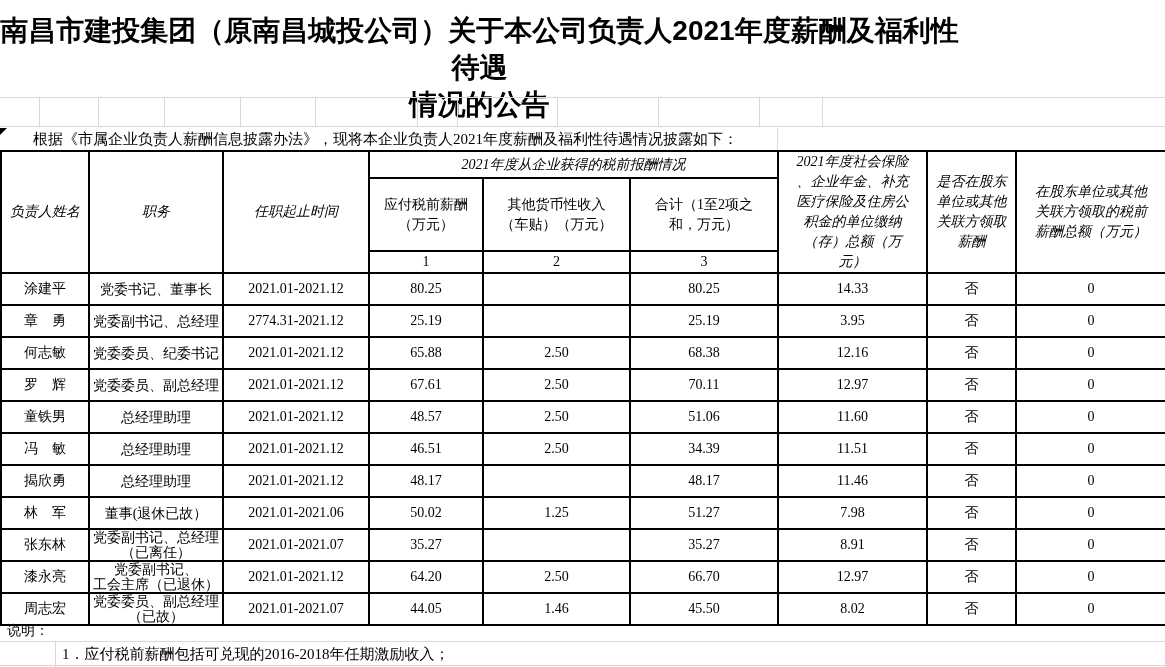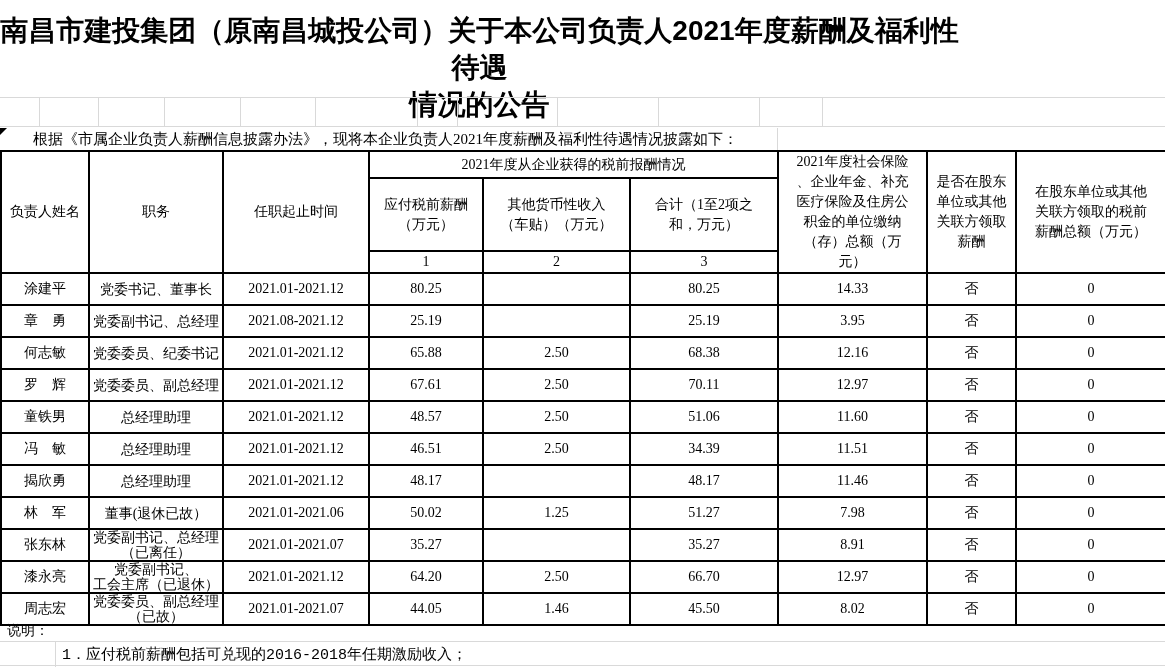--- a/index.html
+++ b/index.html
@@ -34,34 +34,34 @@
   
   table.comp {
     position: absolute; left: 0; top: 150px; width: 1165px;
     border-collapse: collapse; table-layout: fixed;
   }
   table.comp th, table.comp td {
     border: 2px solid #000; text-align: center; vertical-align: middle;
     font-weight: normal; overflow: hidden;
   }
   table.comp th { font-size: 14px; line-height: 20px; white-space: pre-line; }
-  tr.h1 th { height: 27px; }
+  tr.h1 th { height: 27px; font-style: italic; }
   tr.h2 th { height: 71px; text-align: center; }
   tr.h3 th { height: 20px; }
   th.social-h { line-height: 17px; padding: 0 2px; }
   th.shp-h { line-height: 19px; margin-left: 41px; }
   th.sha-h { line-height: 19px; }
   table.comp td { height: 32px; font-size: 14px; }
   td.pos { font-size: 13px; line-height: 15px; white-space: pre-line; padding: 0 1px; }
 
   
   .footer-label { position: absolute; left: 7px; top: 622px; font-size: 14px; }
   .footer-hline1 { position: absolute; left: 0; top: 641px; width: 1165px; height: 1px; background: #d9d9d9; }
   .footer-vline { position: absolute; left: 55px; top: 642px; width: 1px; height: 25px; background: #d9d9d9; }
-  .footer-note { position: absolute; left: 62px; top: 645px; font-size: 15px; font-family: Liberation Mono, monospace; }
+  .footer-note { position: absolute; left: 62px; top: 645px; font-size: 15px; }
   .footer-hline2 { position: absolute; left: 0; top: 665px; width: 1165px; height: 1px; background: #d9d9d9; }
 </style>
 </head>
 <body>
 
 <div class="title">南昌市建投集团（原南昌城投公司）关于本公司负责人2021年度薪酬及福利性待遇
 情况的公告</div>
 
 <div class="grid-strip">
   <div class="v" style="left:39px"></div>
@@ -137,21 +137,21 @@
         <td>80.25</td>
         <td></td>
         <td>80.25</td>
         <td>14.33</td>
         <td>否</td>
         <td>0</td>
       </tr>
       <tr>
         <td>章　勇</td>
         <td class="pos">党委副书记、总经理</td>
-        <td>2021.08-2021.12</td>
+        <td>2774.31-2021.12</td>
         <td>25.19</td>
         <td></td>
         <td>25.19</td>
         <td>3.95</td>
         <td>否</td>
         <td>0</td>
       </tr>
       <tr>
         <td>何志敏</td>
         <td class="pos">党委委员、纪委书记</td>

